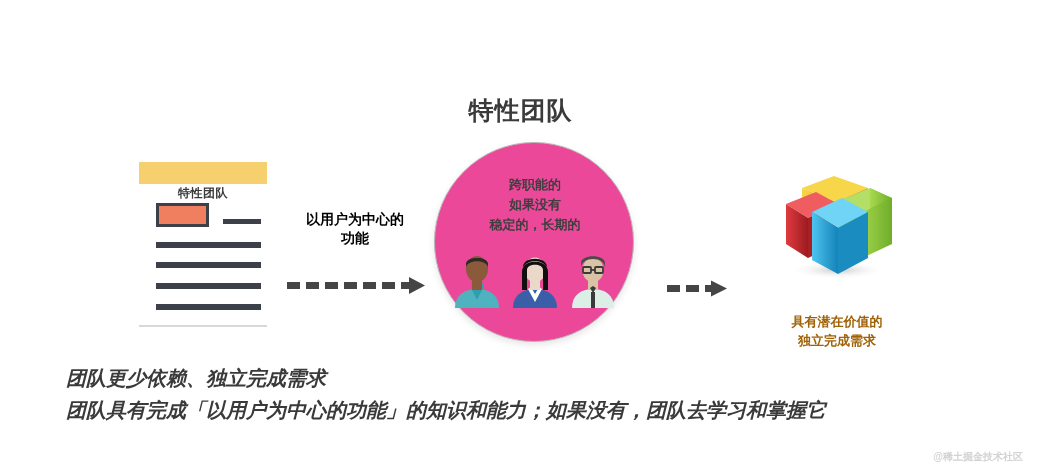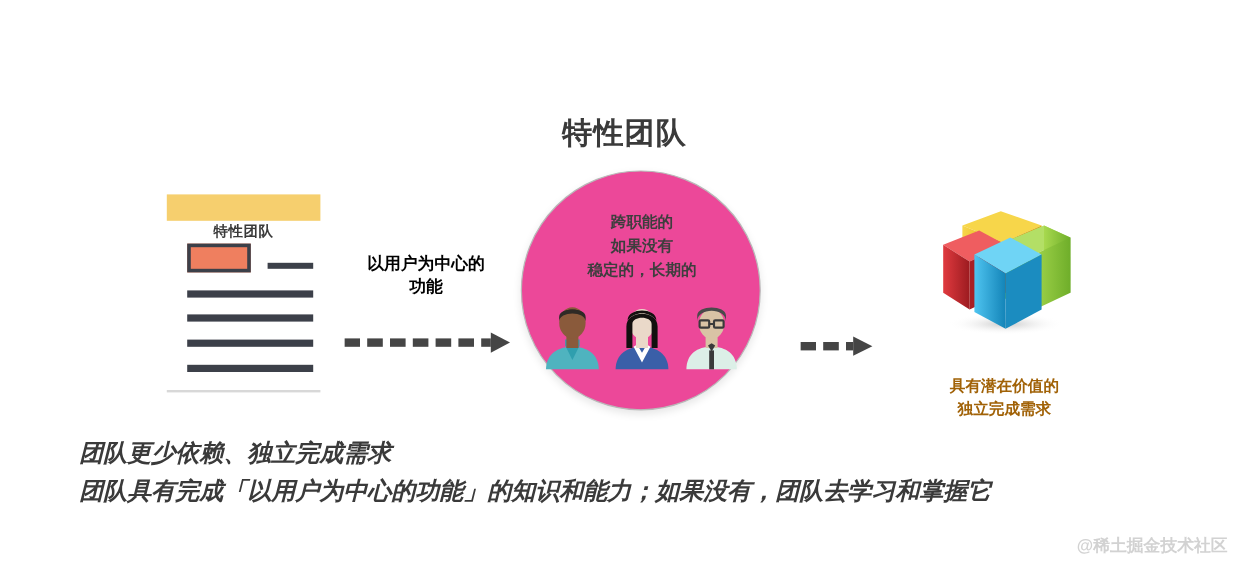--- a/index.html
+++ b/index.html
@@ -189,21 +189,21 @@
     font-weight: 700;
     color: #3a3a3a;
     white-space: nowrap;
   }
 
   
   .watermark {
     position: absolute;
     right: 18px;
     bottom: 10px;
-    font-size: 14px;
+    font-size: 10px;
     color: #d2d2d2;
     font-weight: 700;
   }
 </style>
 </head>
 <body>
 
 <div class="slide-title">特性团队</div>
 
 <div class="doc">

